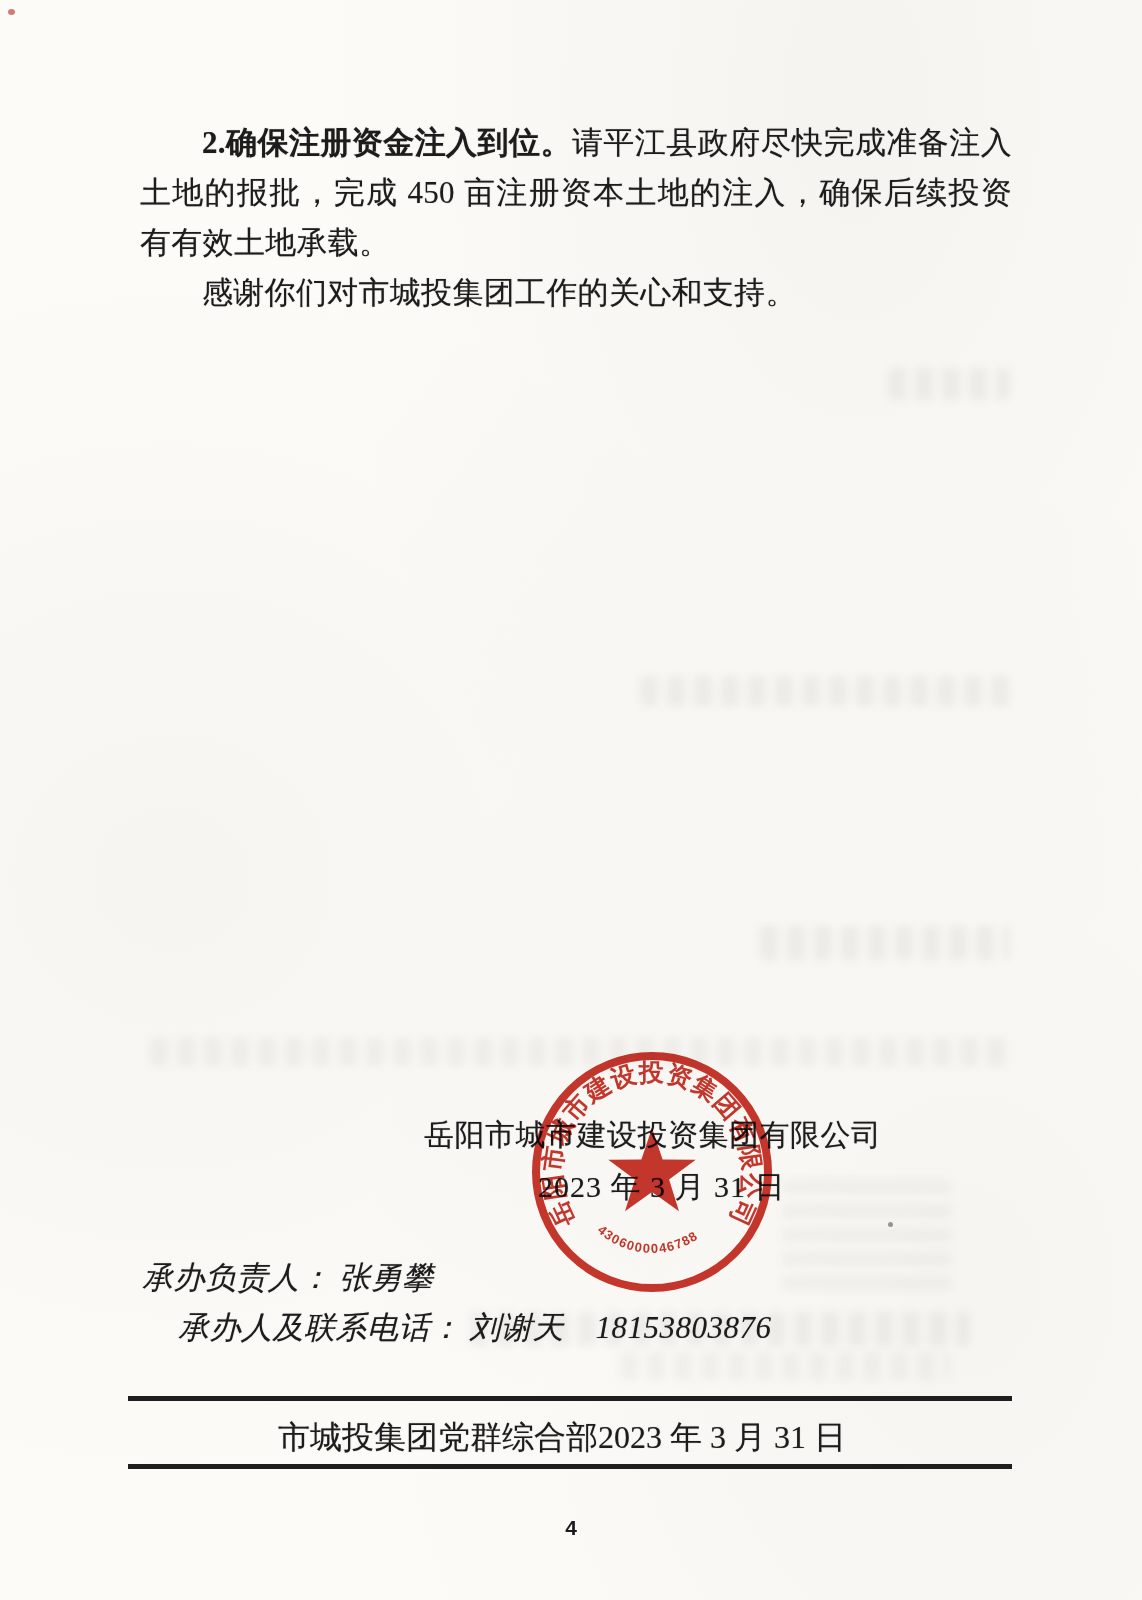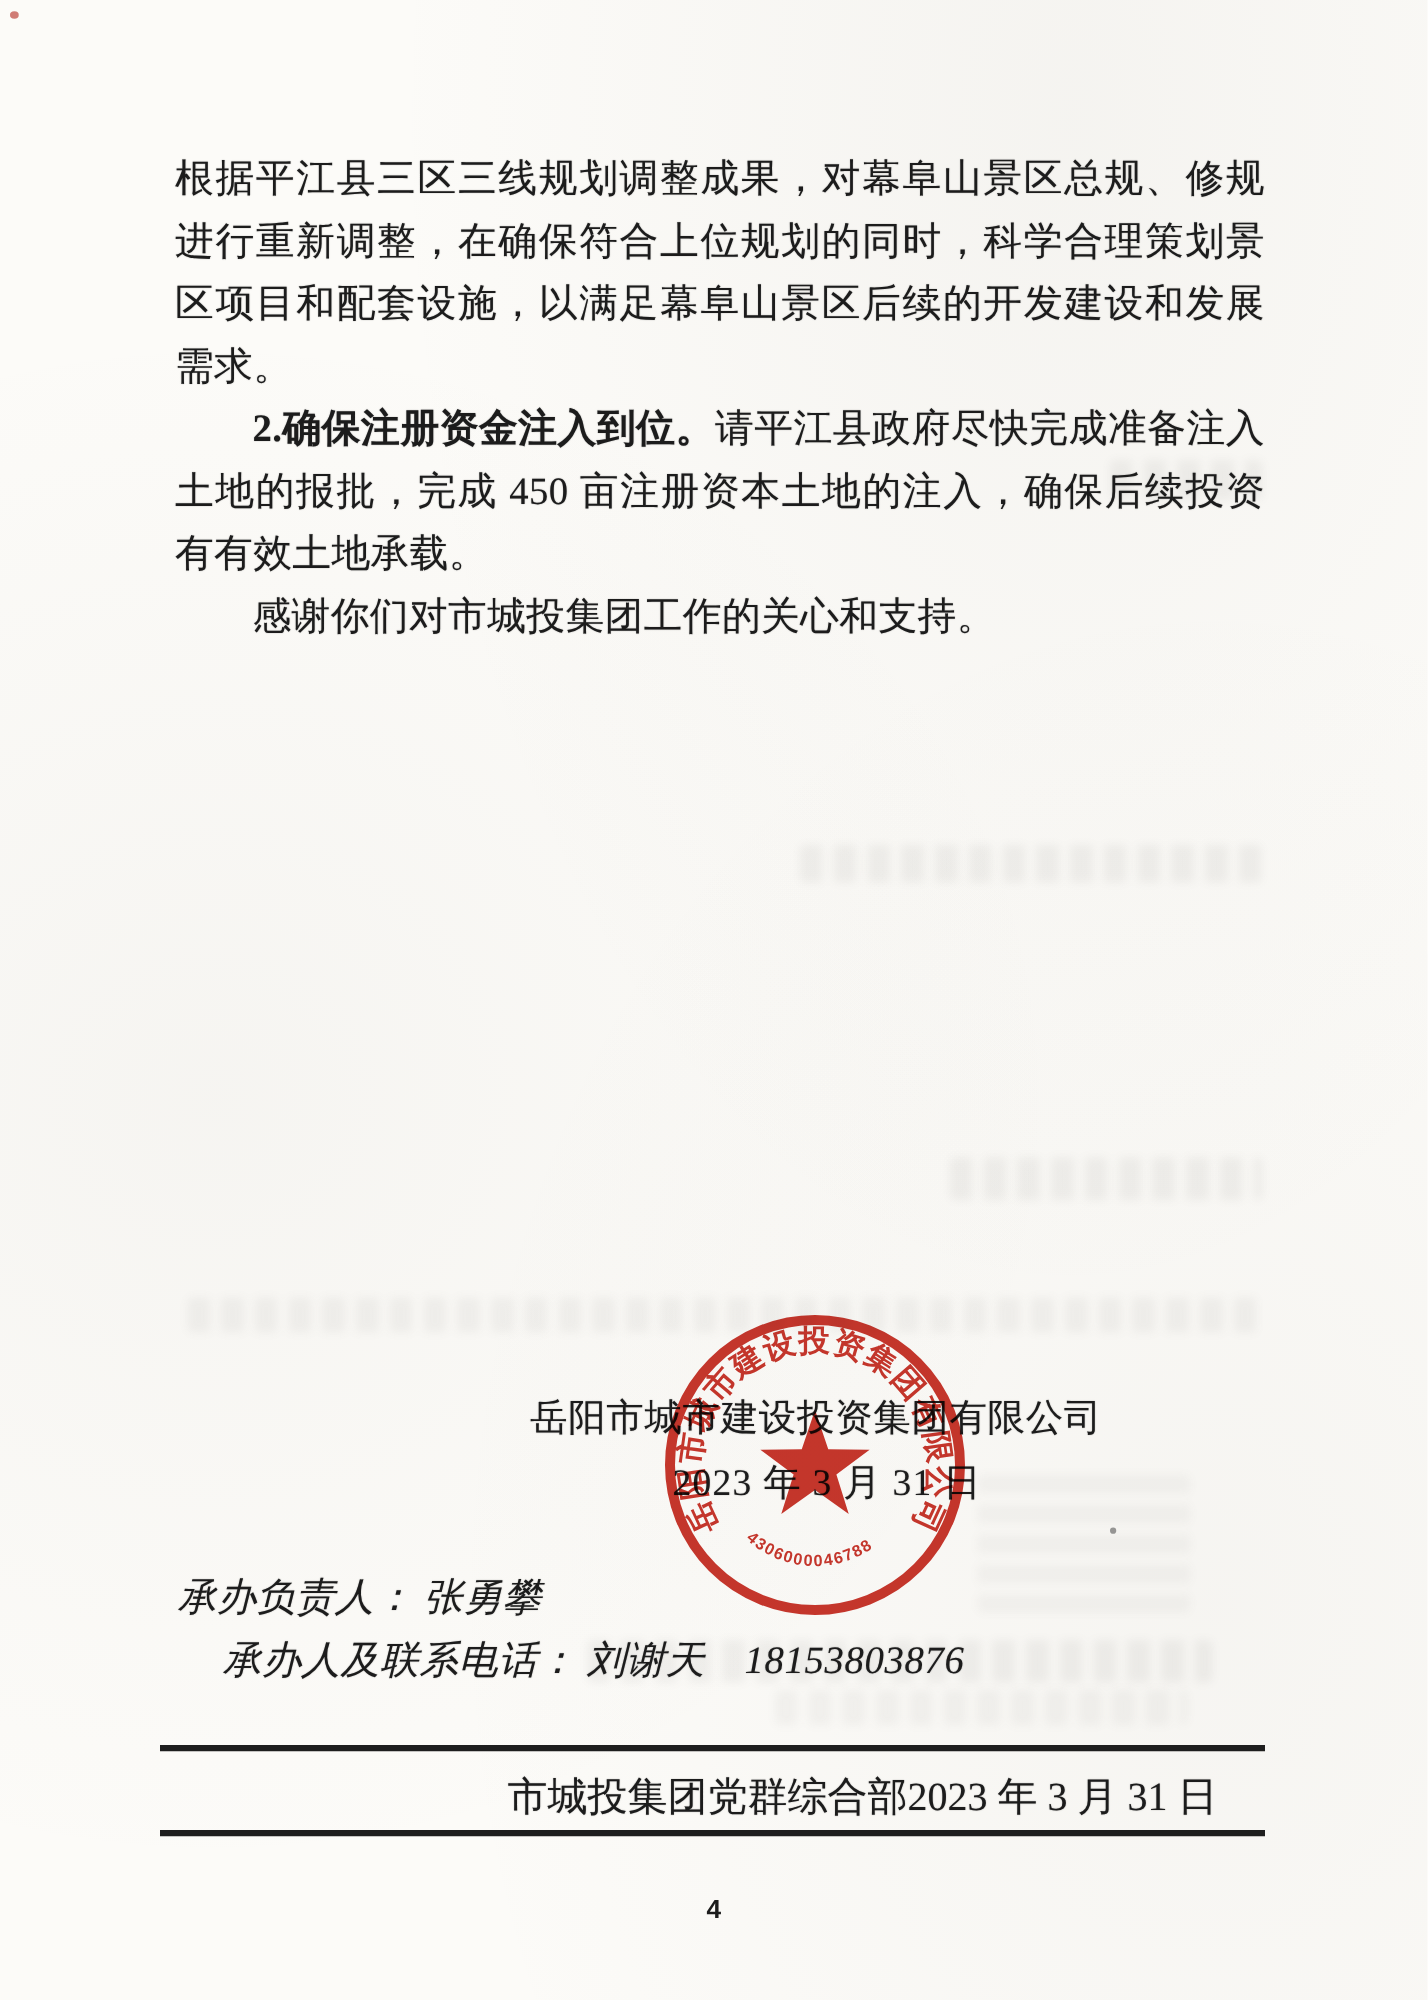--- a/index.html
+++ b/index.html
@@ -53,21 +53,21 @@
     font-style: italic;
   }
   .contact-line.l1 { top: 1256px; }
   .contact-line.l2 { top: 1306px; margin-left: 36px; }
   .contact-line .val { margin-left: 8px; }
   .footer-bar {
     position: absolute; left: 128px; top: 1396px; width: 884px;
     box-sizing: border-box;
     border-top: 5px solid #1e1e1e; border-bottom: 5px solid #1e1e1e;
     padding: 18px 38px 9px 22px;
-    display: flex; justify-content: flex-end; align-items: baseline;
+    display: flex; justify-content: center; align-items: baseline;
     font-size: 32px; line-height: 36px;
     text-shadow: 0 0 1px rgba(35,35,35,.45);
   }
   .page-number {
     position: absolute; left: 0; top: 1516px; width: 1142px;
     text-align: center; font-size: 21px; font-weight: bold;
     font-family: "Liberation Sans", "DejaVu Sans", sans-serif;
   }
   .bleed {
     position: absolute; pointer-events: none;
@@ -98,21 +98,20 @@
 <div class="bleed b1"></div>
 <div class="bleed b2"></div>
 <div class="bleed b3"></div>
 <div class="bleed b4"></div>
 <div class="bleed b5"></div>
 <div class="bleed b6"></div>
 <div class="bleed b7"></div>
 <div class="speck"></div>
 
 <div class="letter-body">
-  <p><span>根据平江县三区三线规划调整成果，对幕阜山景区总规、修规进行重新调整，在确保符合上位规划的同时，科学合理策划景区项目和配套设施，以满足幕阜山景区后续的开发建设和发展需求。</span></p>
   <p class="indent"><b>2.确保注册资金注入到位。</b><span>请平江县政府尽快完成准备注入土地的报批，完成 450 亩注册资本土地的注入，确保后续投资有有效土地承载。</span></p>
   <p class="indent"><span>感谢你们对市城投集团工作的关心和支持。</span></p>
 </div>
 
 <div class="sig-company">岳阳市城市建设投资集团有限公司</div>
 <div class="sig-date">2023 年 3 月 31 日</div>
 
 <div class="seal">
   <svg width="248" height="248" viewBox="0 0 248 248">
     <circle cx="124" cy="124" r="116" fill="none" stroke-width="8" stroke="#c5271d"></circle>

